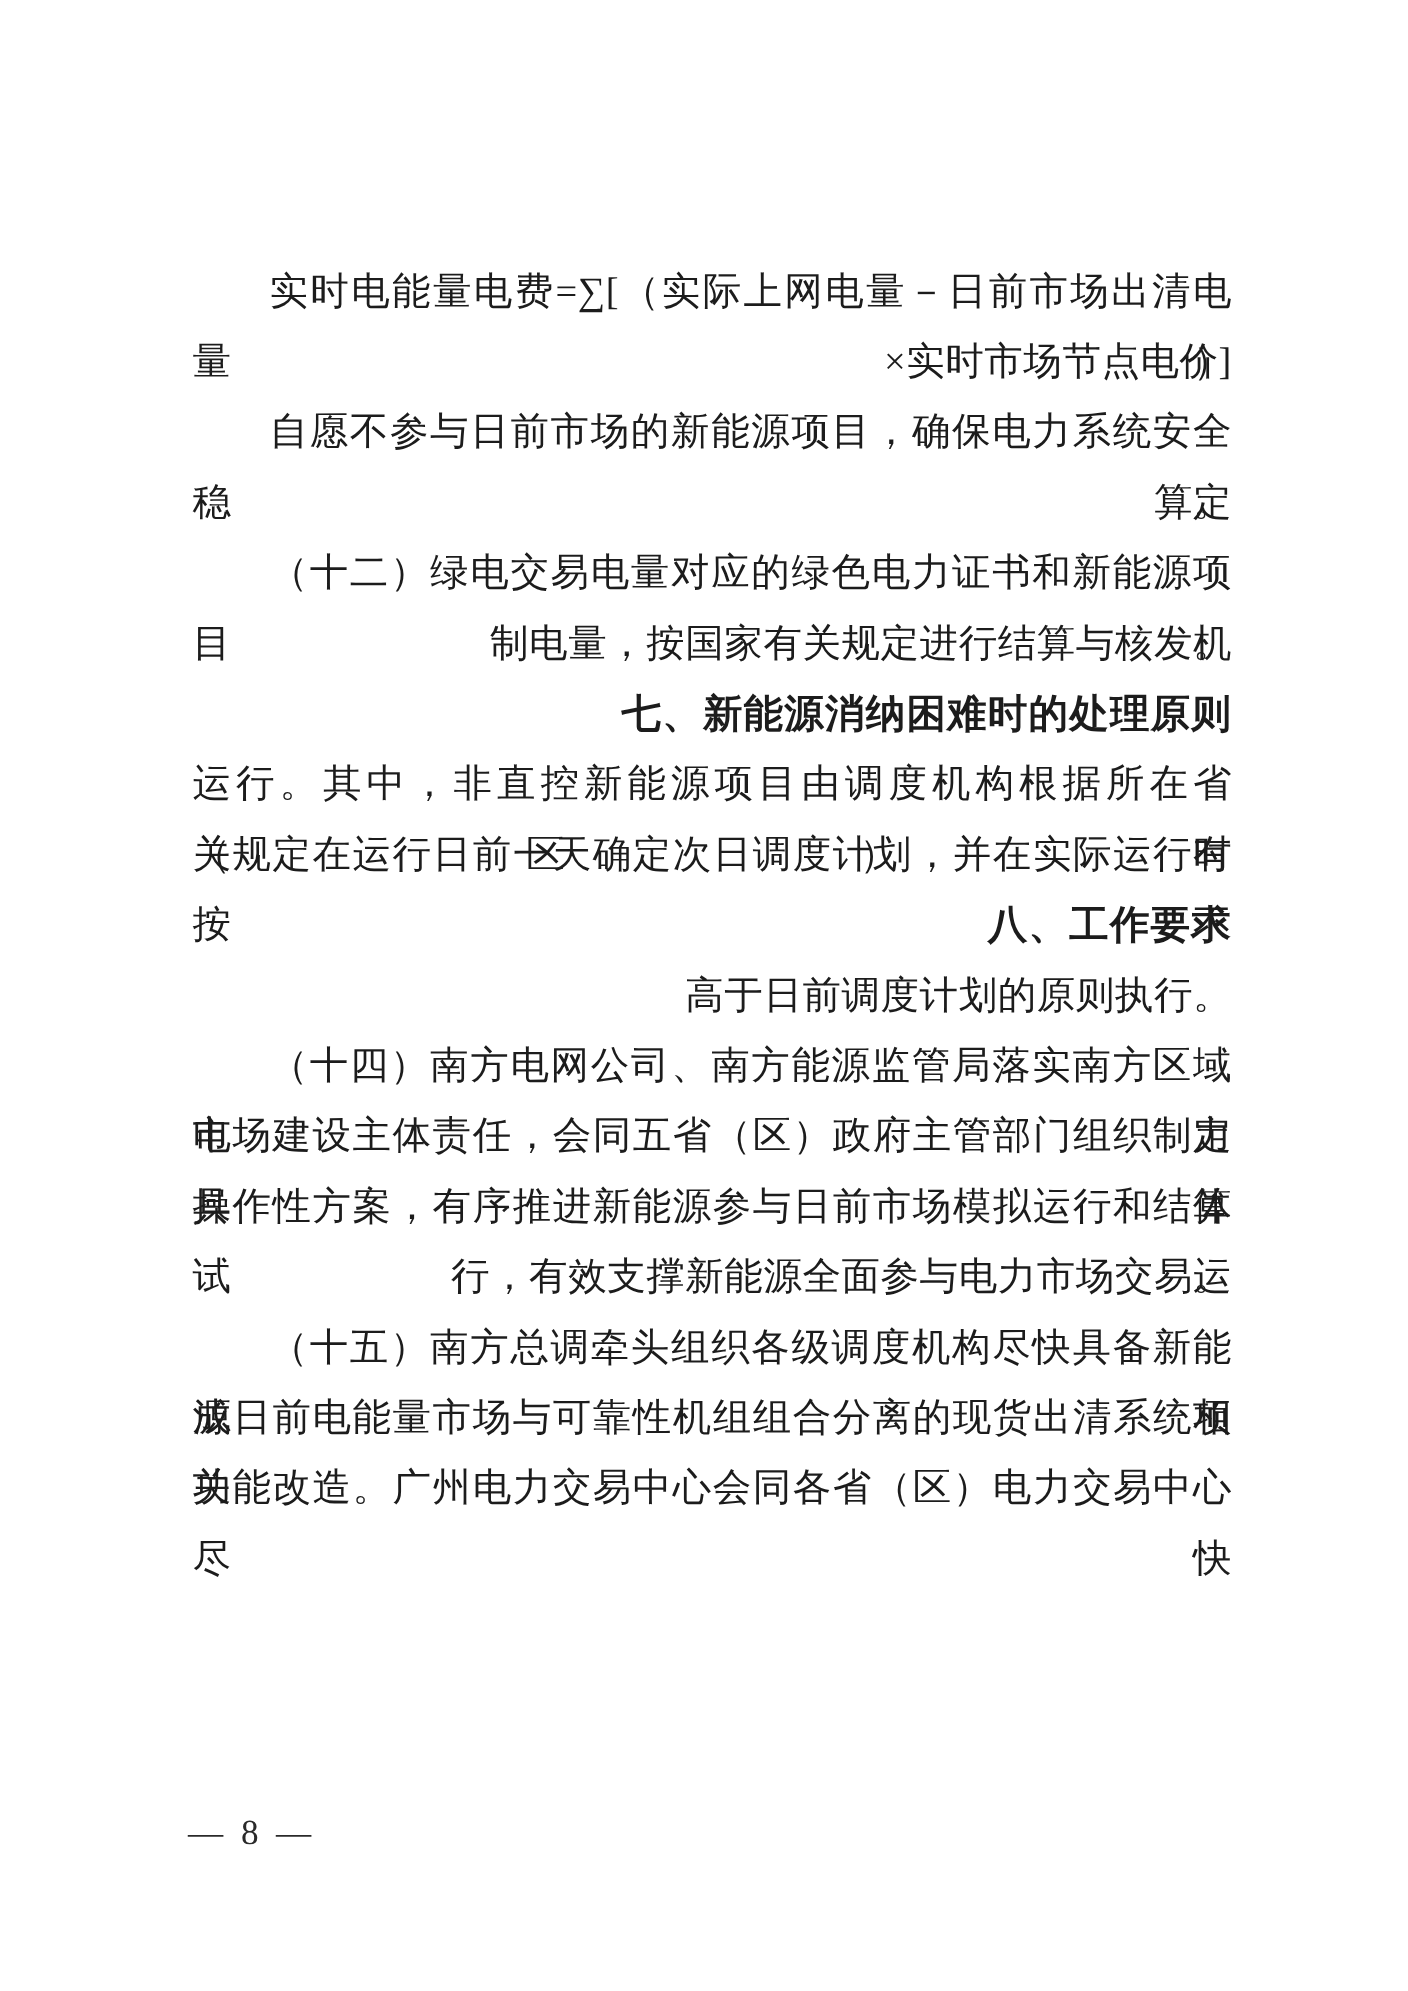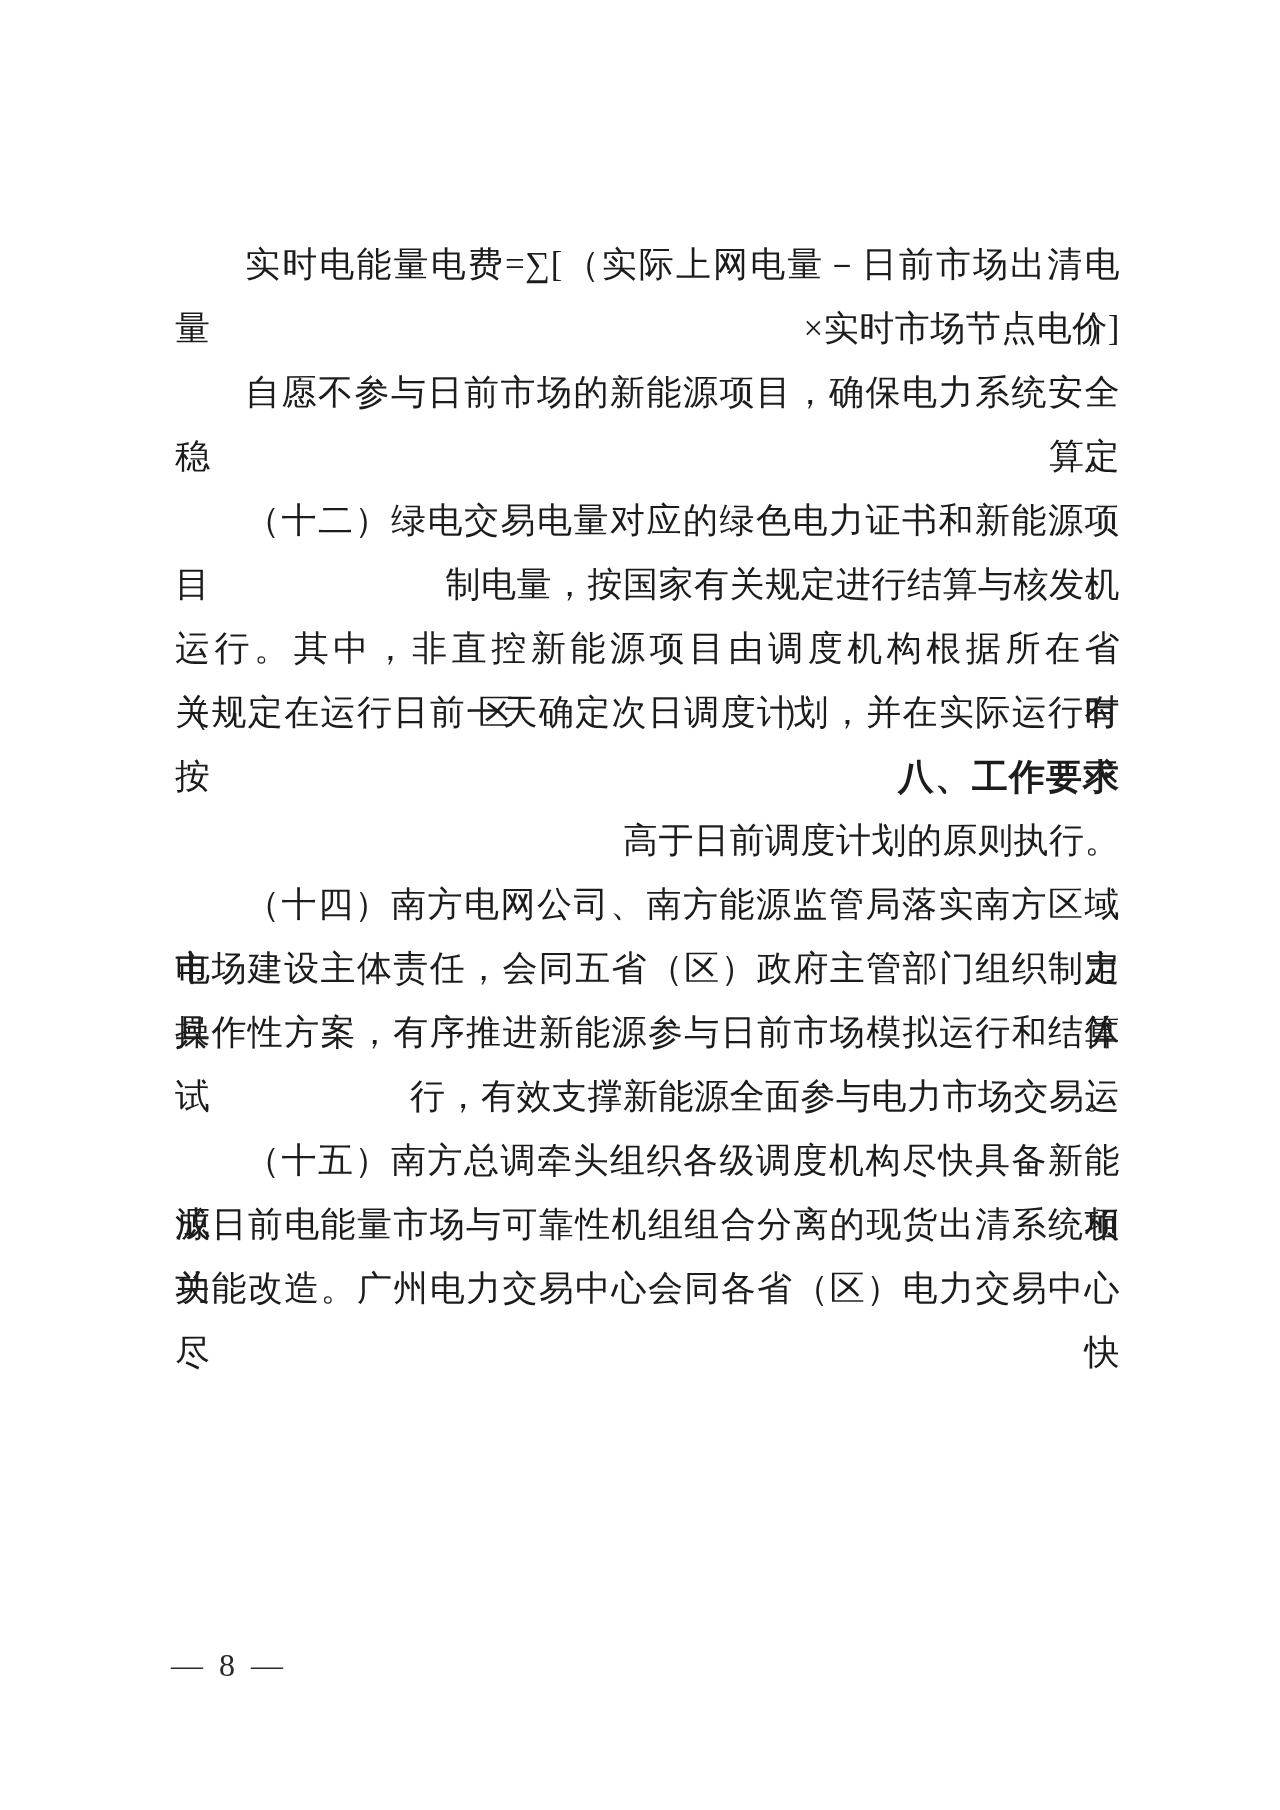--- a/index.html
+++ b/index.html
@@ -60,20 +60,21 @@
 <body>
 
 <div class="page">
   <div class="content">
     <div class="line fill indent">实时电能量电费=∑[（实际上网电量－日前市场出清电量）</div>
     <div class="line">×实时市场节点电价]</div>
     <div class="line fill indent">自愿不参与日前市场的新能源项目，确保电力系统安全稳定</div>
     <div class="line">算。</div>
     <div class="line fill indent">（十二）绿电交易电量对应的绿色电力证书和新能源项目机</div>
     <div class="line">制电量，按国家有关规定进行结算与核发。</div>
+    <div class="line heading indent">七、新能源消纳困难时的处理原则</div>
     <div class="line fill">运行。其中，非直控新能源项目由调度机构根据所在省（区）有</div>
     <div class="line fill">关规定在运行日前一天确定次日调度计划，并在实际运行时按不</div>
     <div class="line heading indent">八、工作要求</div>
     <div class="line">高于日前调度计划的原则执行。</div>
     <div class="line fill indent">（十四）南方电网公司、南方能源监管局落实南方区域电力</div>
     <div class="line fill">市场建设主体责任，会同五省（区）政府主管部门组织制定具体</div>
     <div class="line fill">操作性方案，有序推进新能源参与日前市场模拟运行和结算试运</div>
     <div class="line">行，有效支撑新能源全面参与电力市场交易。</div>
     <div class="line fill indent">（十五）南方总调牵头组织各级调度机构尽快具备新能源项</div>
     <div class="line fill">成日前电能量市场与可靠性机组组合分离的现货出清系统相关</div>

